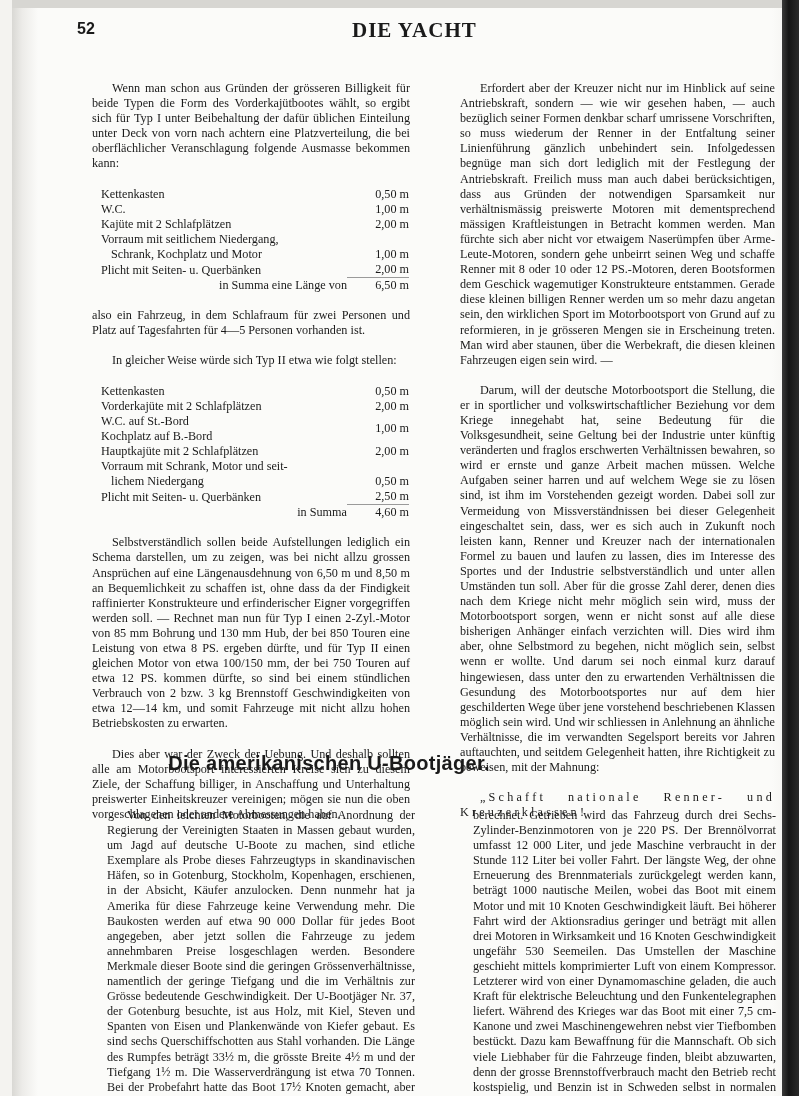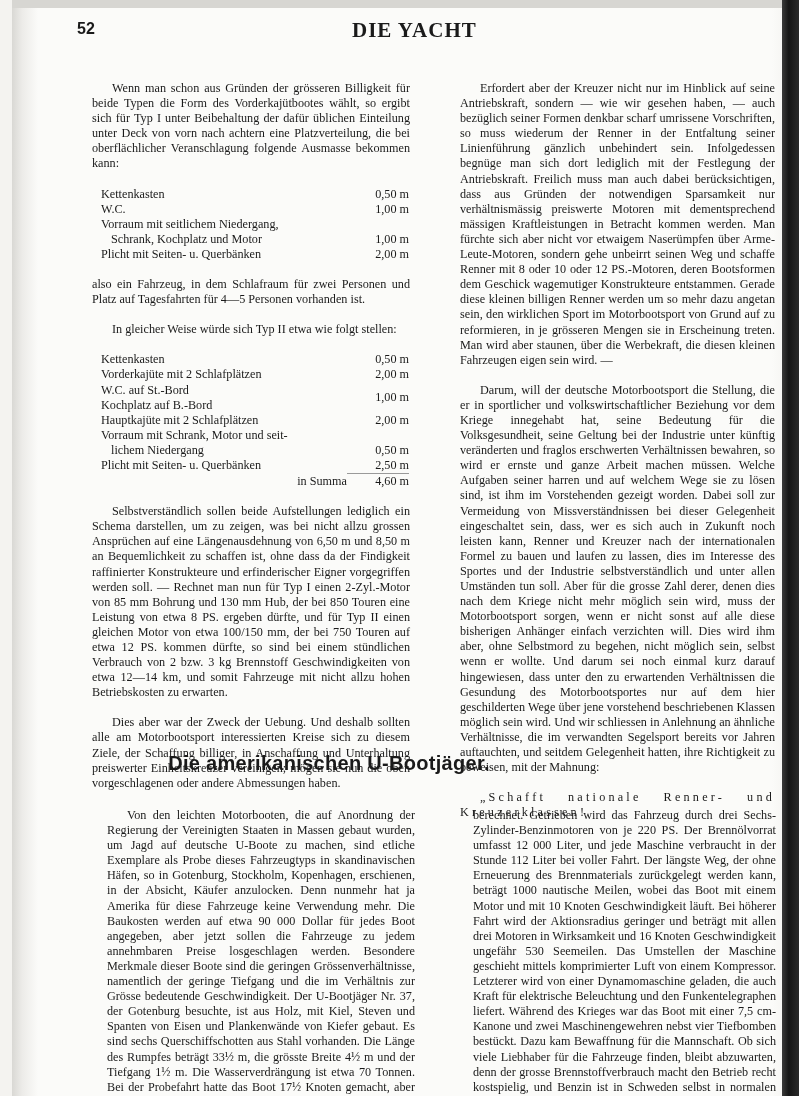--- a/index.html
+++ b/index.html
@@ -54,30 +54,38 @@
       <tbody>
           <tr>
             <td>Kettenkasten</td>
             <td class="val">0,50 m</td>
           </tr>
       <tr>
             <td>W.C.</td>
             <td class="val">1,00 m</td>
           </tr>
       <tr>
+            <td>Kajüte mit 2 Schlafplätzen</td>
+            <td class="val">2,00 m</td>
+          </tr>
+      <tr>
             <td>Vorraum mit seitlichem Niedergang,</td>
             <td class="val"></td>
           </tr>
       <tr>
             <td class="sub">Schrank, Kochplatz und Motor</td>
             <td class="val">1,00 m</td>
           </tr>
       <tr>
             <td>Plicht mit Seiten- u. Querbänken</td>
             <td class="val">2,00 m</td>
+          </tr>
+      <tr class="sumline total">
+            <td>in Summa eine Länge von</td>
+            <td class="val">6,50 m</td>
           </tr>
     </tbody>
       </table>
     <p class="noind">also ein Fahrzeug, in dem Schlafraum für zwei Personen und Platz auf Tagesfahrten für 4—5 Personen vorhanden ist.</p>
     <p>In gleicher Weise würde sich Typ II etwa wie folgt stellen:</p>
     <table class="spec">
       <tbody>
           <tr>
             <td>Kettenkasten</td>
             <td class="val">0,50 m</td>

